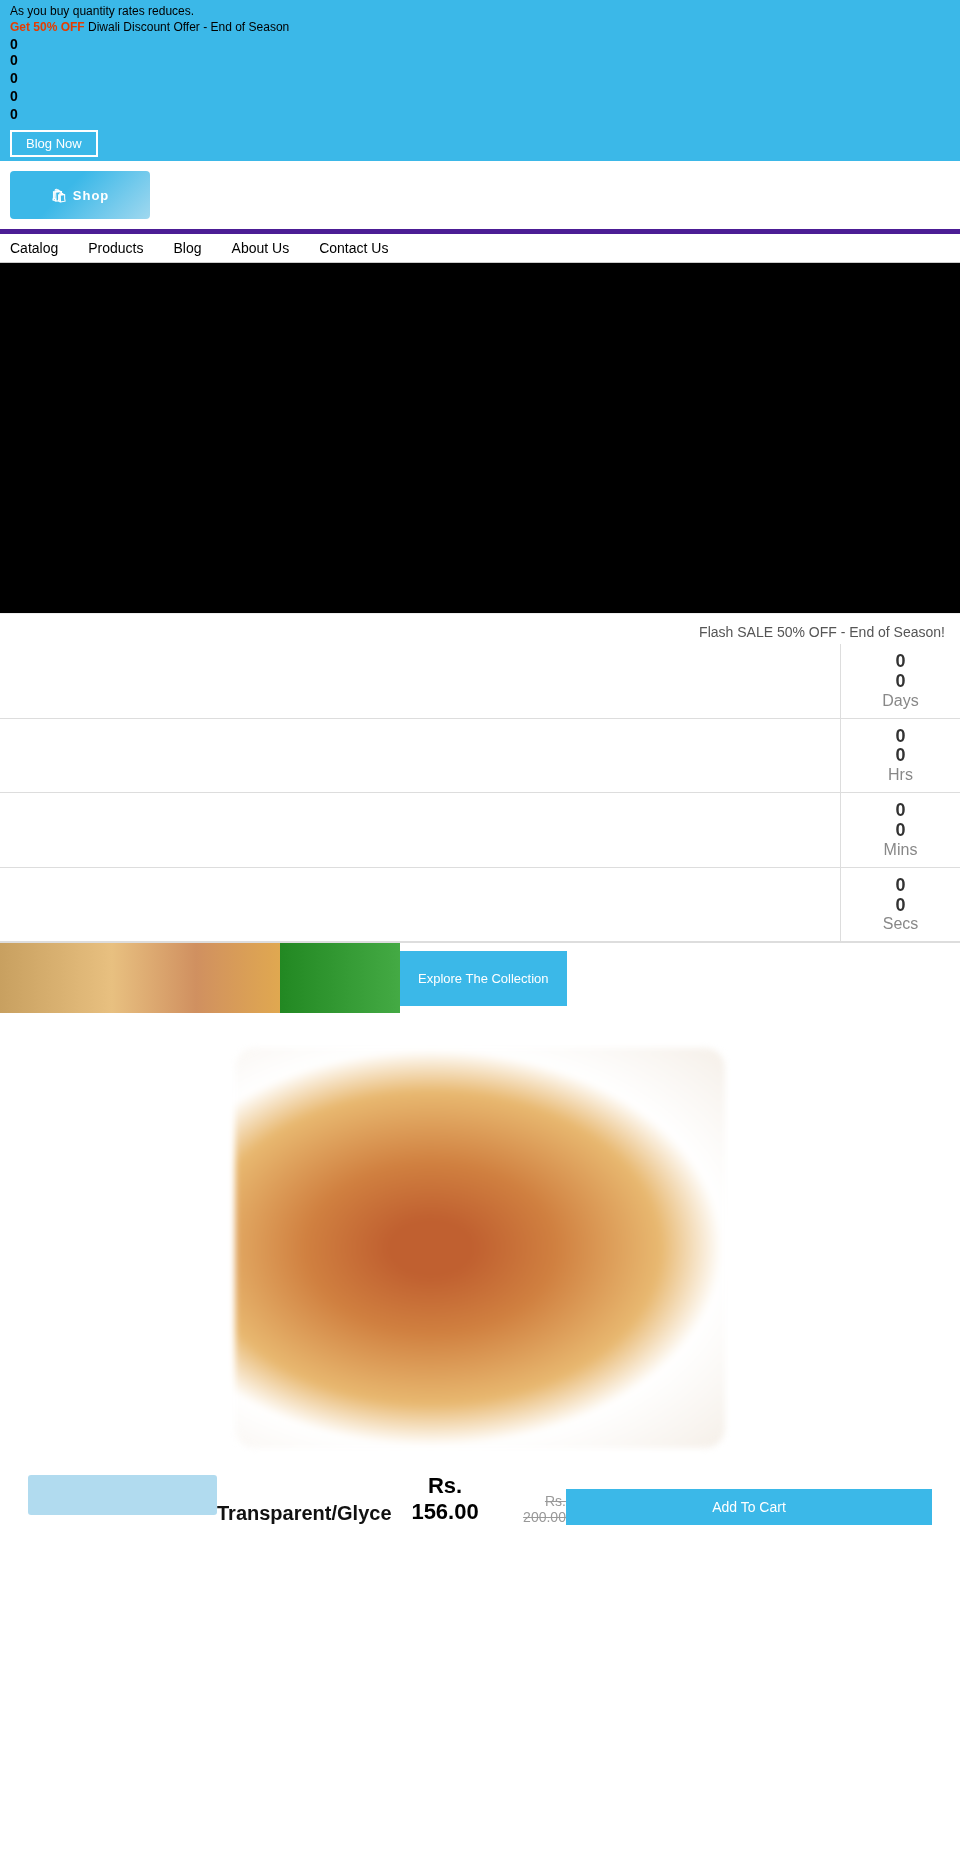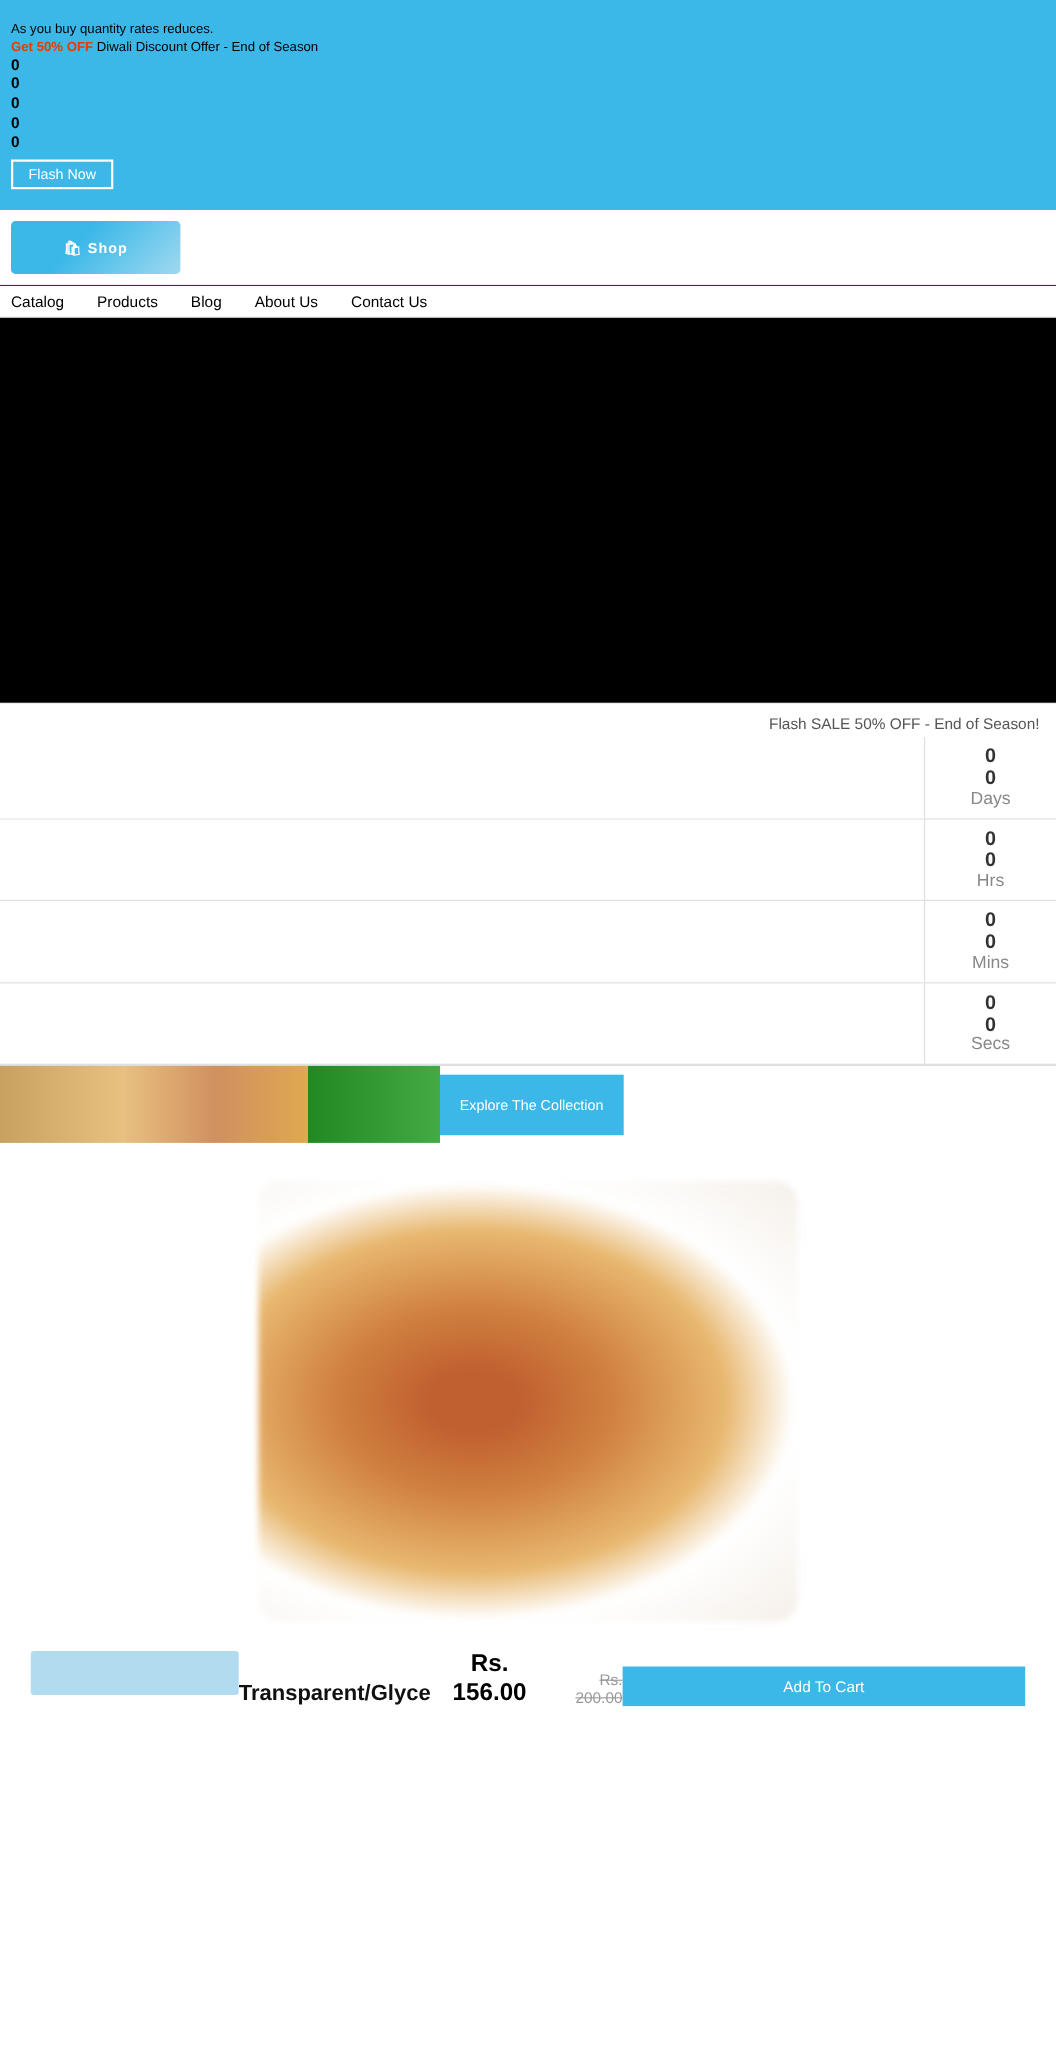--- a/index.html
+++ b/index.html
@@ -1,21 +1,21 @@
 <!DOCTYPE html>
 <html><head>
   <meta charset="utf-8">
   <style>
     * { margin: 0; padding: 0; box-sizing: border-box; }
     body { font-family: Arial, sans-serif; width: 960px; background: #fff; }
 
     
     .announcement-bar {
       background: #3bb8e8;
-      padding: 19px 10px;
+      padding: 4px 10px;
       color: #000;
       font-size: 12px;
     }
     .announcement-bar .promo-line {
       margin-top: 2px;
       font-size: 12px;
     }
     .promo-label {
       color: #e63c00;
       font-weight: bold;
@@ -43,36 +43,36 @@
     }
 
     
     .logo-area {
       padding: 10px 10px;
       background: #fff;
       display: flex;
       align-items: center;
     }
     .logo-placeholder {
-      width: 154px;
+      width: 140px;
       height: 48px;
       background: linear-gradient(135deg, #3bb8e8 40%, #a0d8ef 100%);
       border-radius: 4px;
       display: flex;
       align-items: center;
       justify-content: center;
       color: #fff;
       font-size: 12px;
       font-weight: bold;
       letter-spacing: 0.5px;
     }
 
     
     .nav-bar {
-      border-top: 1px solid #4c1d95;
+      border-top: 5px solid #4c1d95;
       border-bottom: 1px solid #ccc;
       padding: 6px 10px;
       display: flex;
       gap: 30px;
       background: #fff;
     }
     .nav-item {
       font-size: 14px;
       color: #000;
       cursor: pointer;
@@ -260,21 +260,21 @@
   </div>
   <div class="countdown-row">
     <span class="countdown-digit">0</span>
   </div>
   <div class="countdown-row">
     <span class="countdown-digit">0</span>
   </div>
   <div class="countdown-row">
     <span class="countdown-digit">0</span>
   </div>
-  <button class="shop-now-btn">Flash Now</button>
+  <button class="shop-now-btn">Blog Now</button>
 </div>
 
 <div class="logo-area">
   <div class="logo-placeholder">
     <span style="font-size:13px;color:#fff;letter-spacing:1px;">🛍 Shop</span>
   </div>
 </div>
 
 <nav class="nav-bar">
   <a class="nav-item">Catalog</a>

